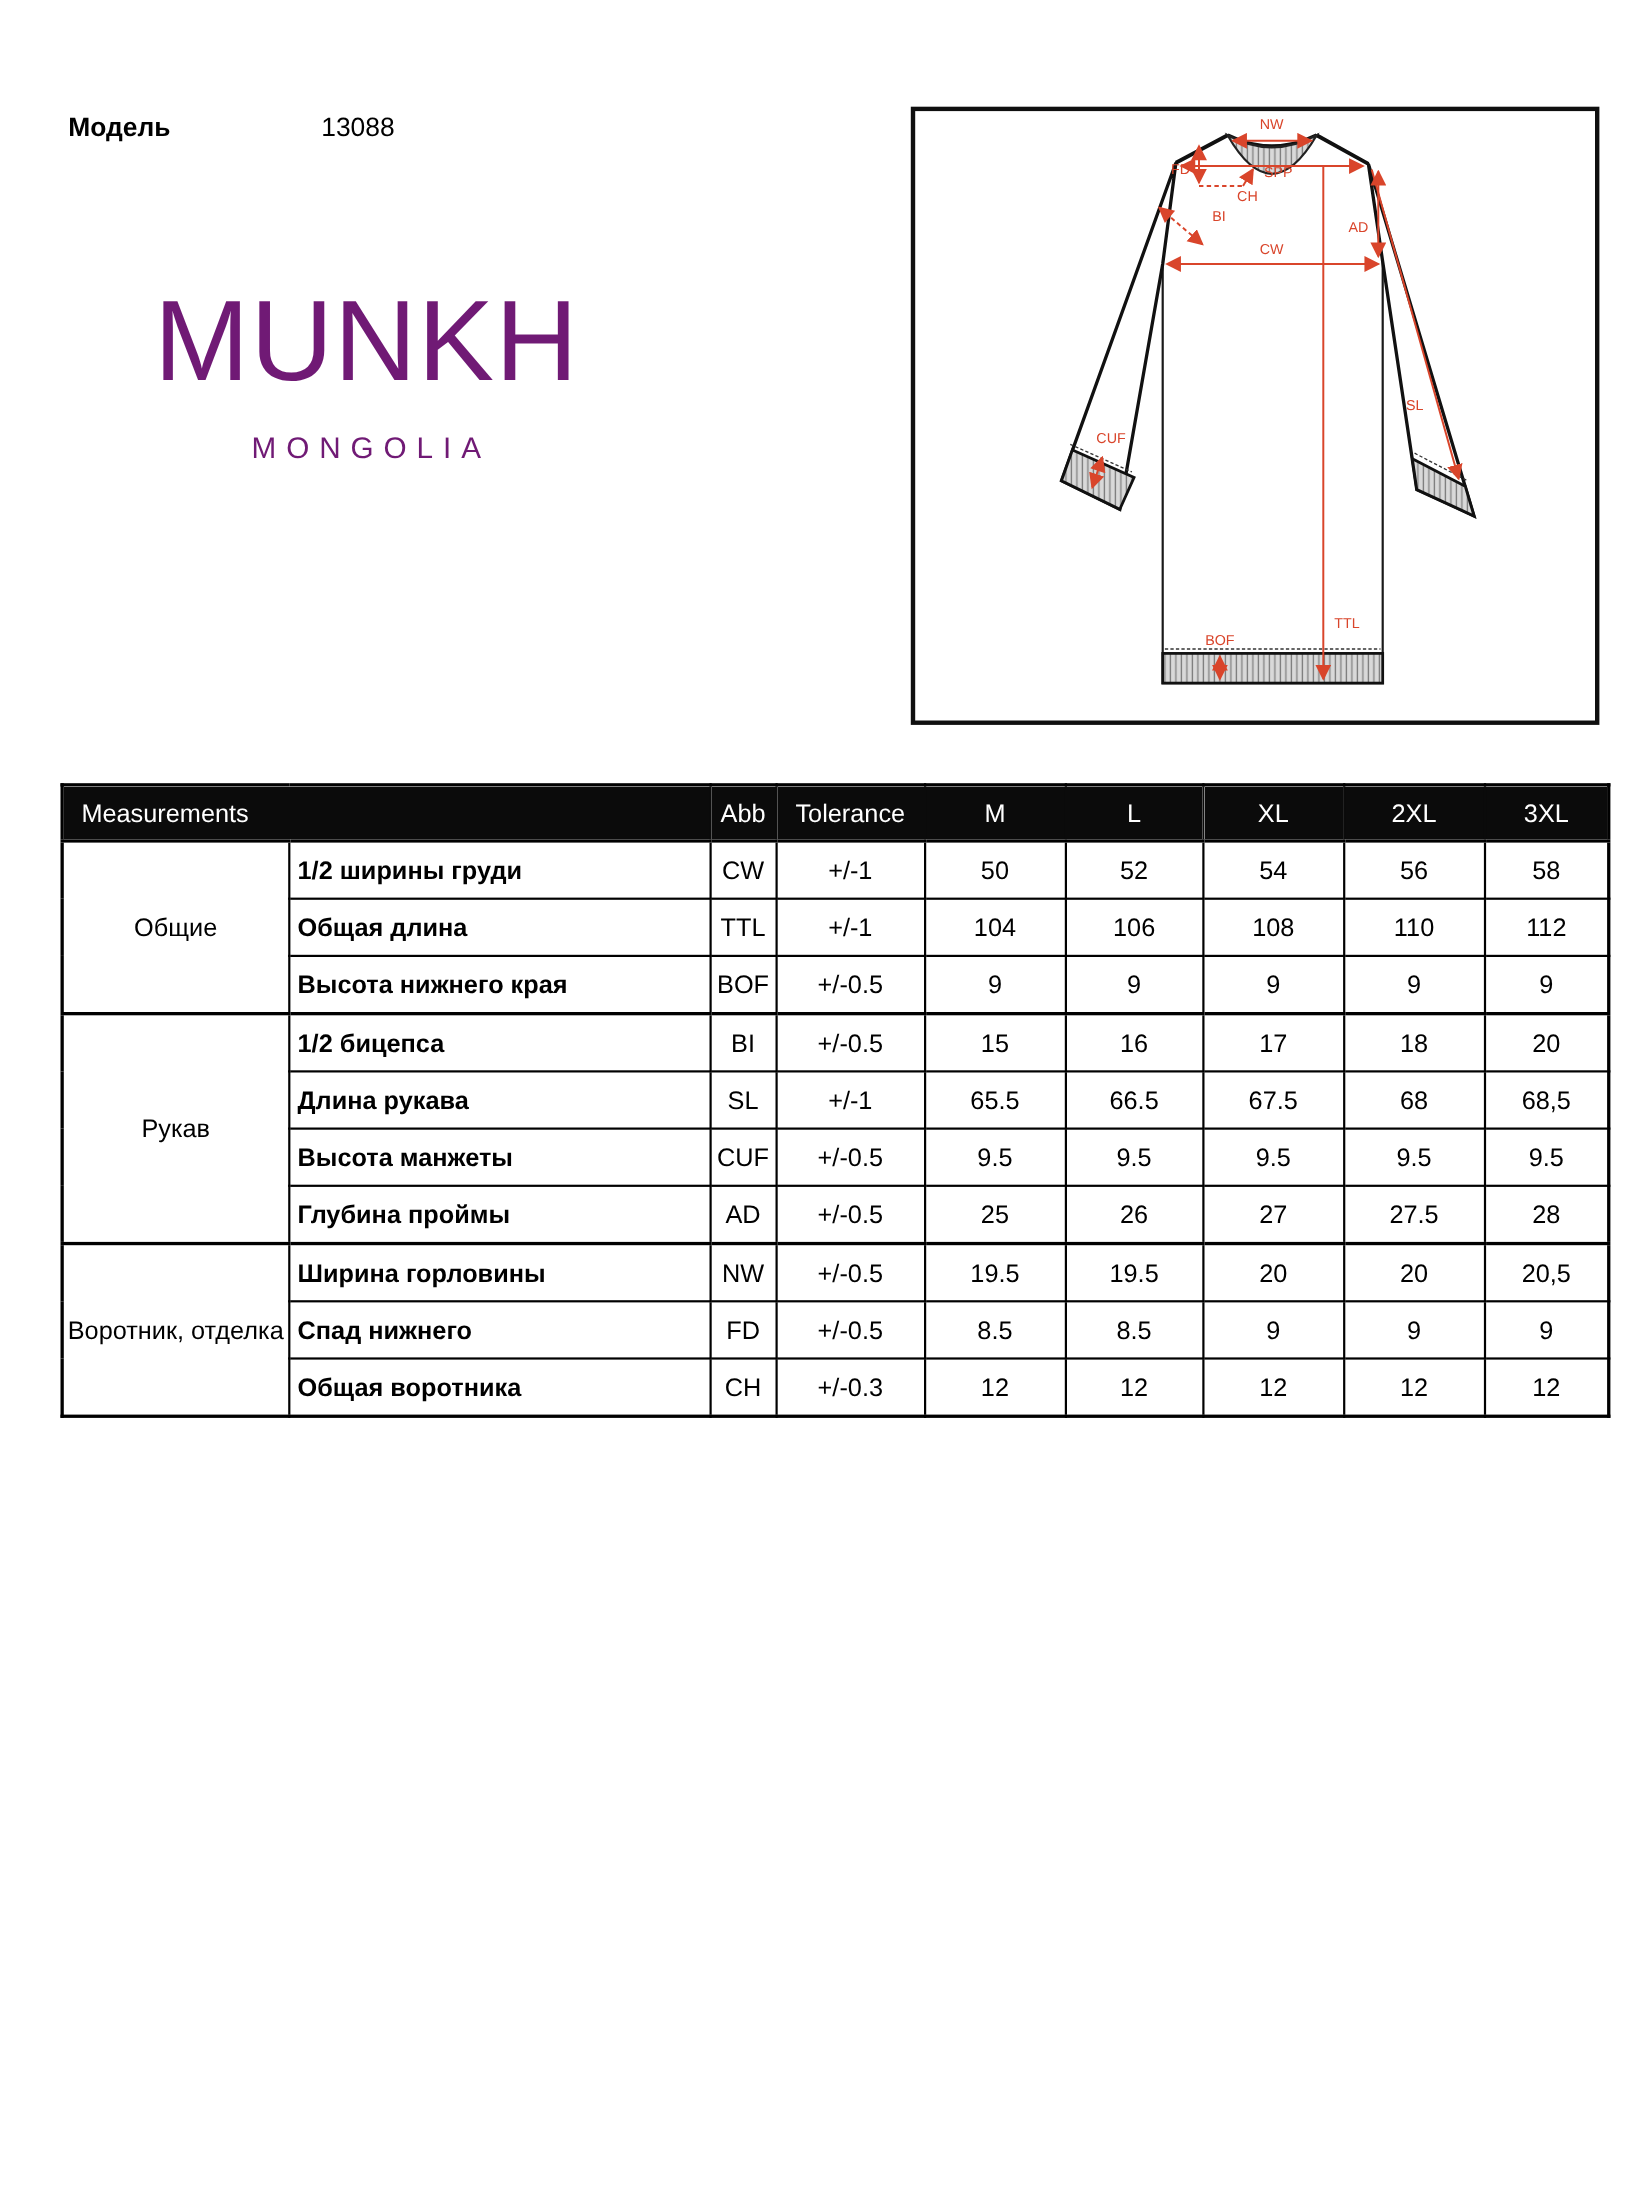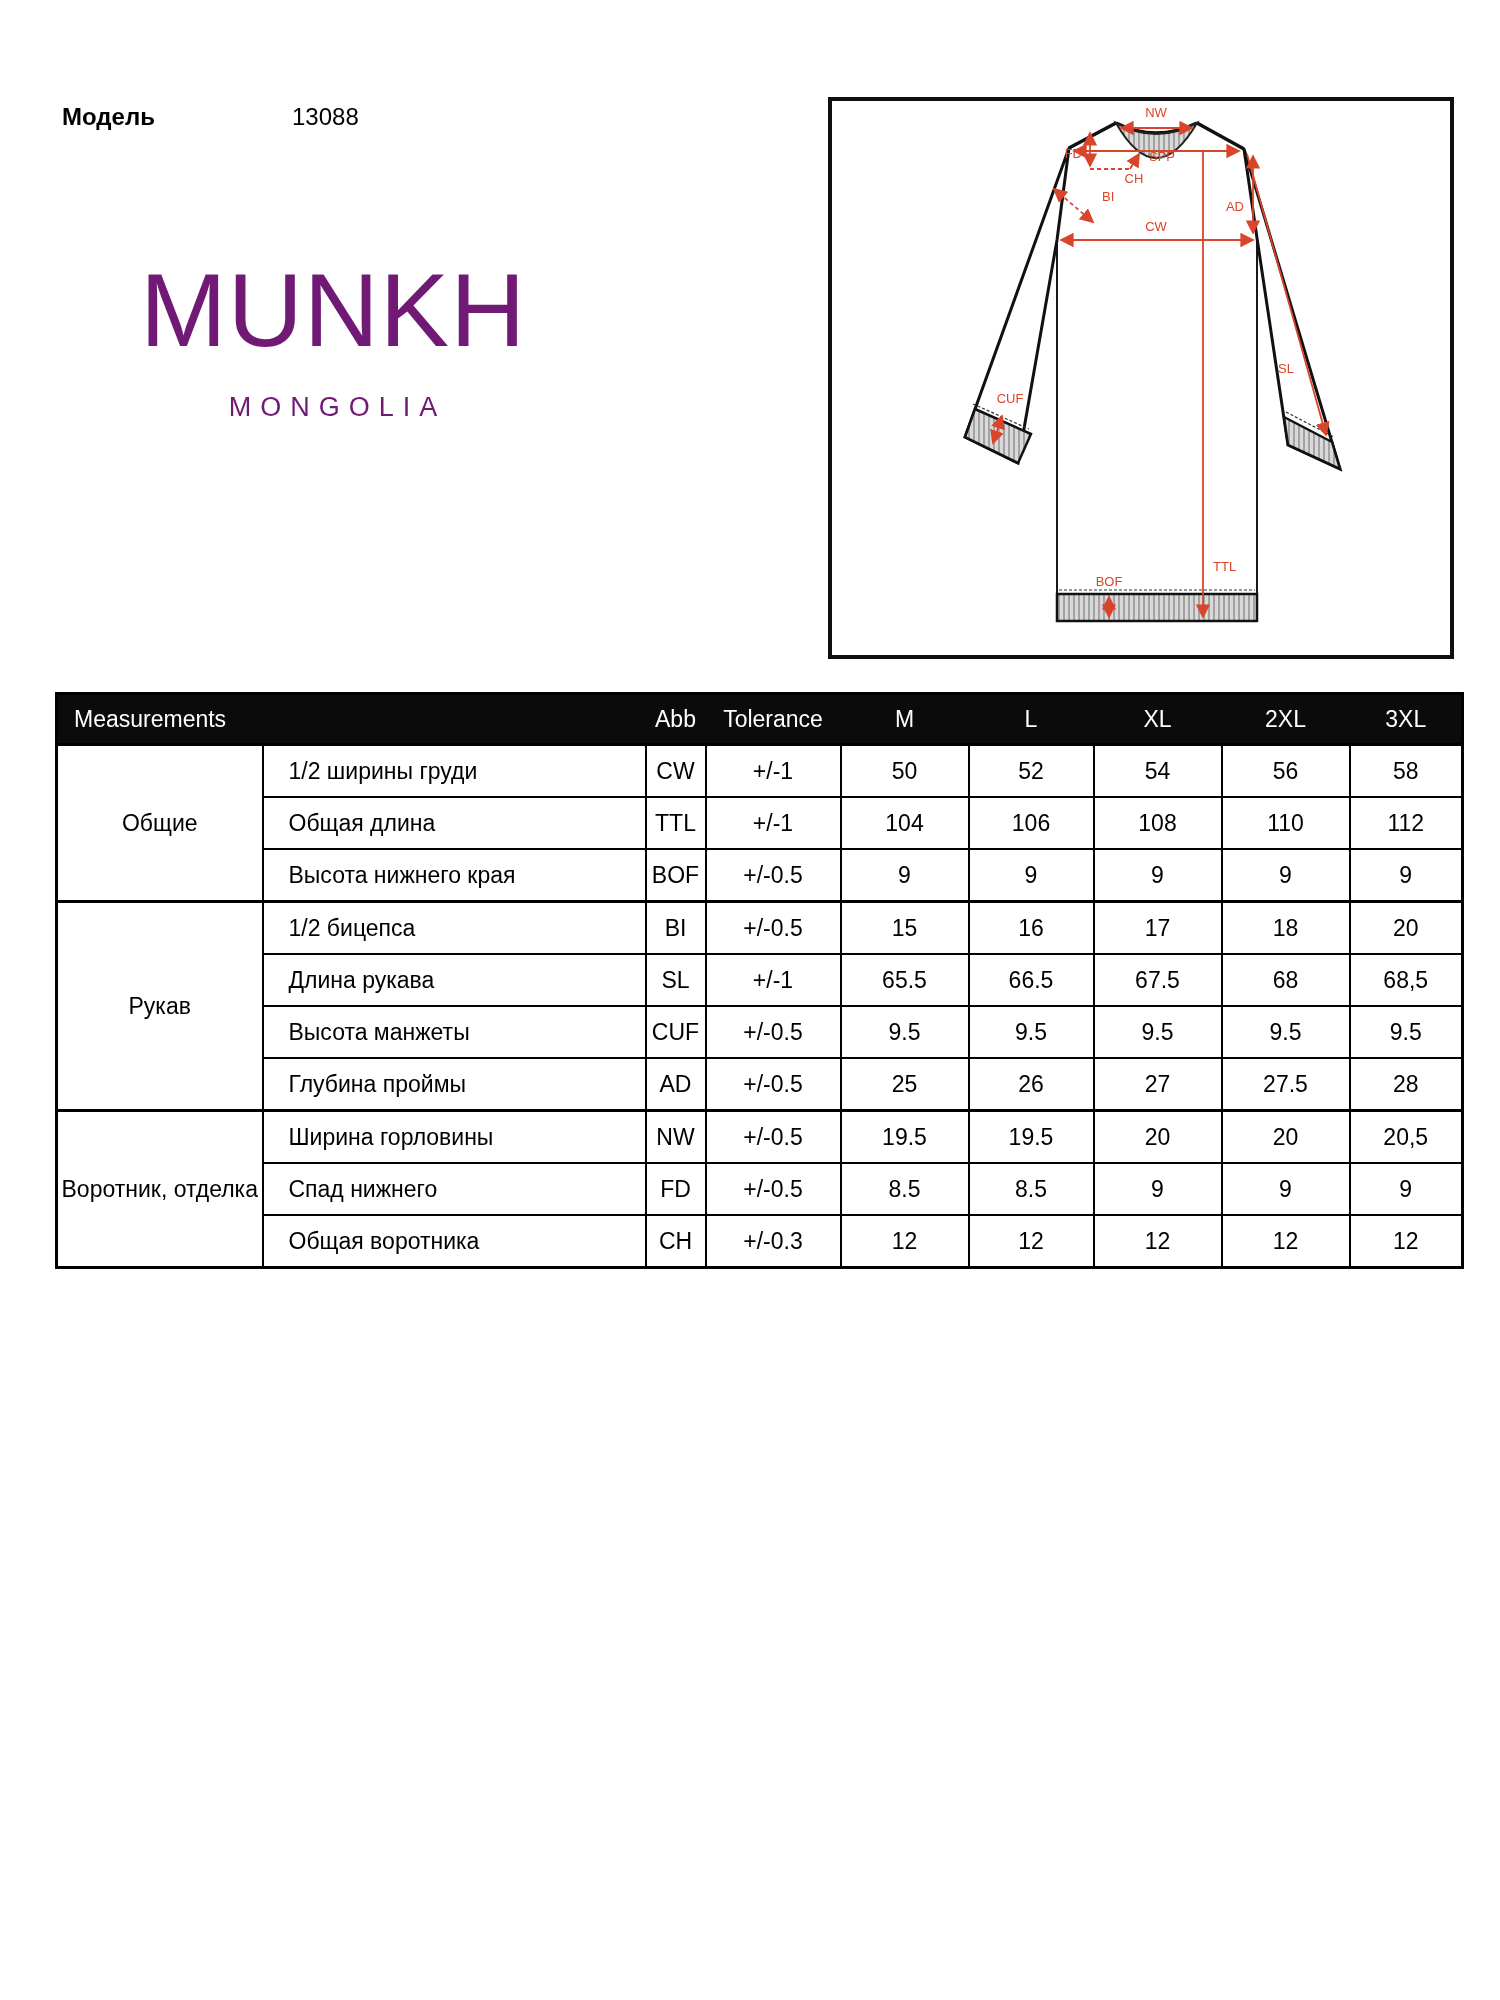--- a/index.html
+++ b/index.html
@@ -9,33 +9,33 @@
   }
   .model-row{position:absolute;left:62px;top:103px;font-size:24px;}
   .model-label{font-weight:bold;display:inline-block;}
   .model-number{position:absolute;left:230px;top:0;font-weight:400;}
   .logo{position:absolute;left:140px;top:258px;width:386px;text-align:center;color:#701a75;}
   .logo-main{font-size:104px;line-height:1.0;letter-spacing:1px;font-weight:400;}
   .logo-sub{font-size:27px;letter-spacing:9px;margin-top:30px;text-indent:9px;font-weight:400;}
   .sketch-box{position:absolute;left:828px;top:97px;width:626px;height:562px;border:4px solid #0f0f0f;box-sizing:border-box;background:#fff;}
   .sketch-box svg{display:block;}
   table.spec{
-    position:absolute;left:55px;top:692px;width:1406px;
+    position:absolute;left:55px;top:712px;width:1406px;
     border-collapse:collapse;table-layout:fixed;
     font-size:23px;border:3px solid #000;
   }
   table.spec th, table.spec td{
     border:2px solid #000;height:50px;padding:0 2px;
     text-align:center;vertical-align:middle;font-weight:400;overflow:hidden;
   }
   table.spec thead th{
     background:#0b0b0b;color:#fff;border-color:#0b0b0b;height:48px;
   }
   table.spec thead th.meas{text-align:left;padding-left:16px;}
-  table.spec td.name{text-align:left;padding-left:25px;}
+  table.spec td.name{text-align:left;padding-left:7px;font-weight:bold;}
   table.spec tr.group-start td{border-top:3px solid #000;}
   table.spec td.group{line-height:1.25;}
   .red-label{fill:#d9452b;font-family:"Liberation Sans",sans-serif;font-size:13px;}
 </style>
 </head>
 <body>
 
 <div class="model-row">
   <span class="model-label">Модель</span>
   <span class="model-number">13088</span>

